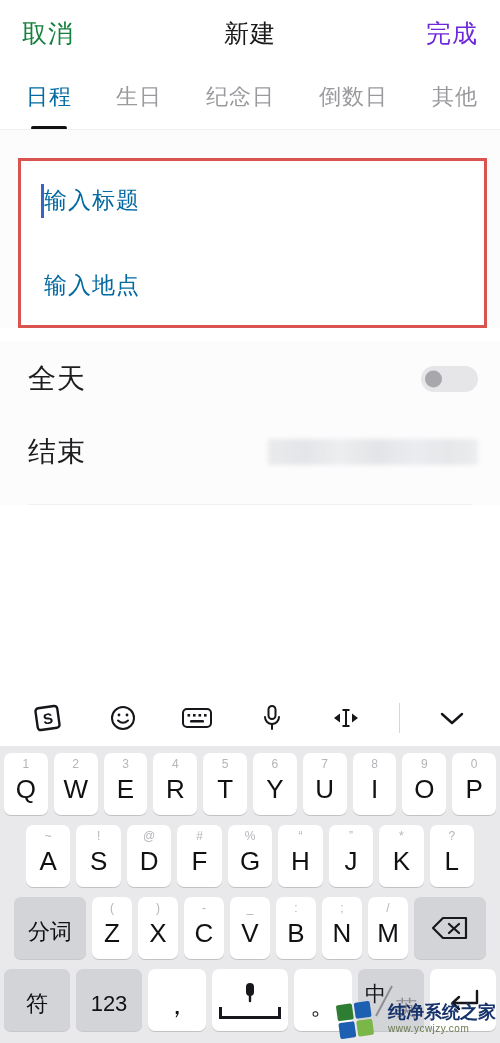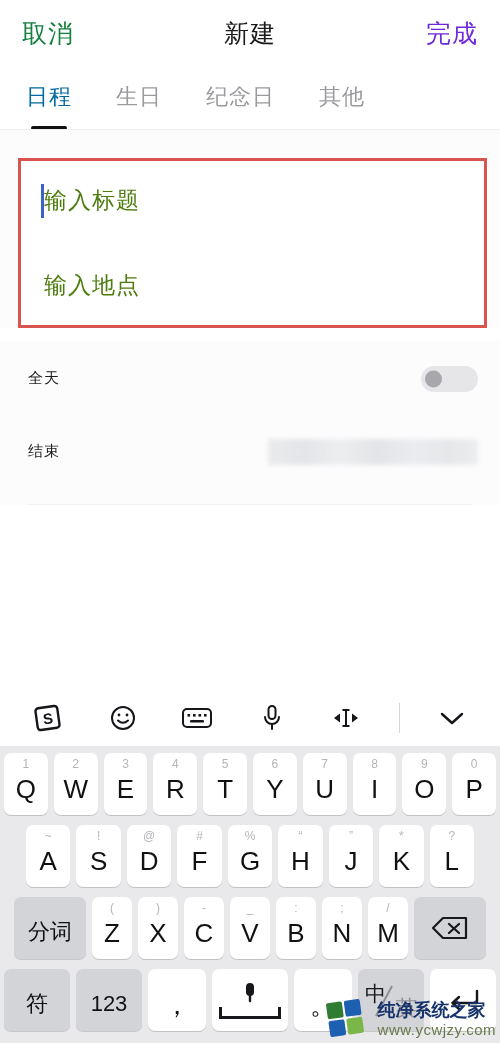--- a/index.html
+++ b/index.html
@@ -113,41 +113,41 @@
     position: absolute;
     left: 11px;
     top: 50%;
     transform: translateY(-50%);
     width: 3px;
     height: 34px;
     background: #3b62c4;
   }
   .ph {
     font-size: 23px;
-    color: #4d7c0f;
+    color: #0369a1;
     letter-spacing: 1px;
     padding-left: 14px;
   }
   .ph.loc { padding-left: 14px; }
 
   
   .rows {
     background: #fcfcfd;
     padding: 0 0 0 0;
     margin-top: 14px;
   }
   .row {
     height: 73px;
     display: flex;
     align-items: center;
     justify-content: space-between;
     padding: 0 22px 0 28px;
   }
   .row-label {
-    font-size: 15px;
+    font-size: 28px;
     color: #1d1d1f;
     letter-spacing: 1px;
   }
   .toggle {
     width: 57px;
     height: 26px;
     border-radius: 13px;
     background: #e6e6e8;
     position: relative;
   }
@@ -317,41 +317,42 @@
   }
   .wm-logo i { display:block; border-radius: 2px; }
   .wm-text { display: flex; flex-direction: column; line-height: 1; }
   .wm-title {
     font-size: 18px;
     font-weight: 700;
     color: #16326b;
     letter-spacing: 0px;
   }
   .wm-url {
-    font-size: 15px;
+    font-size: 10px;
     color: #6b7a4e;
     letter-spacing: .5px;
     margin-top: 3px;
   }
 </style>
 </head>
 <body>
 
 <div id="app">
 
   <div class="navbar">
     <div class="nav-cancel">取消</div>
     <div class="nav-title">新建</div>
     <div class="nav-done">完成</div>
   </div>
 
   <div class="tabs">
     <div class="tab active">日程</div>
     <div class="tab">生日</div>
     <div class="tab">纪念日</div>
+    <div class="tab">倒数日</div>
     <div class="tab">其他</div>
     <div class="tabs-divider"></div>
   </div>
 
   <div class="form-wrap">
     <div class="annot-box"></div>
     <div class="input-card">
       <div class="field">
         <div class="caret"></div>
         <div class="ph">输入标题</div>

